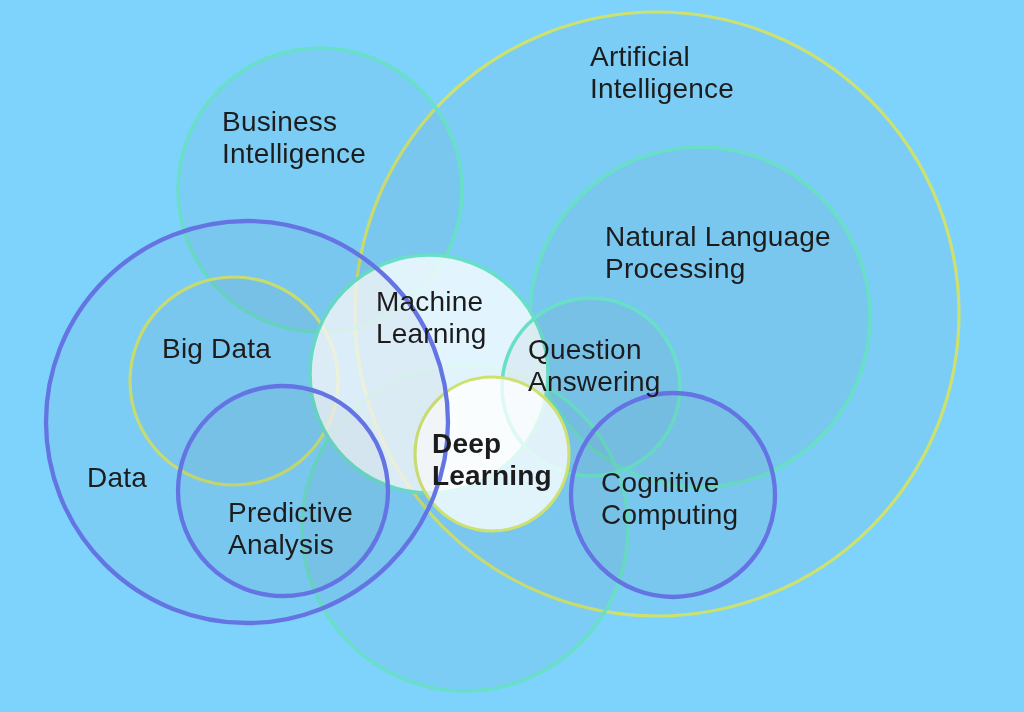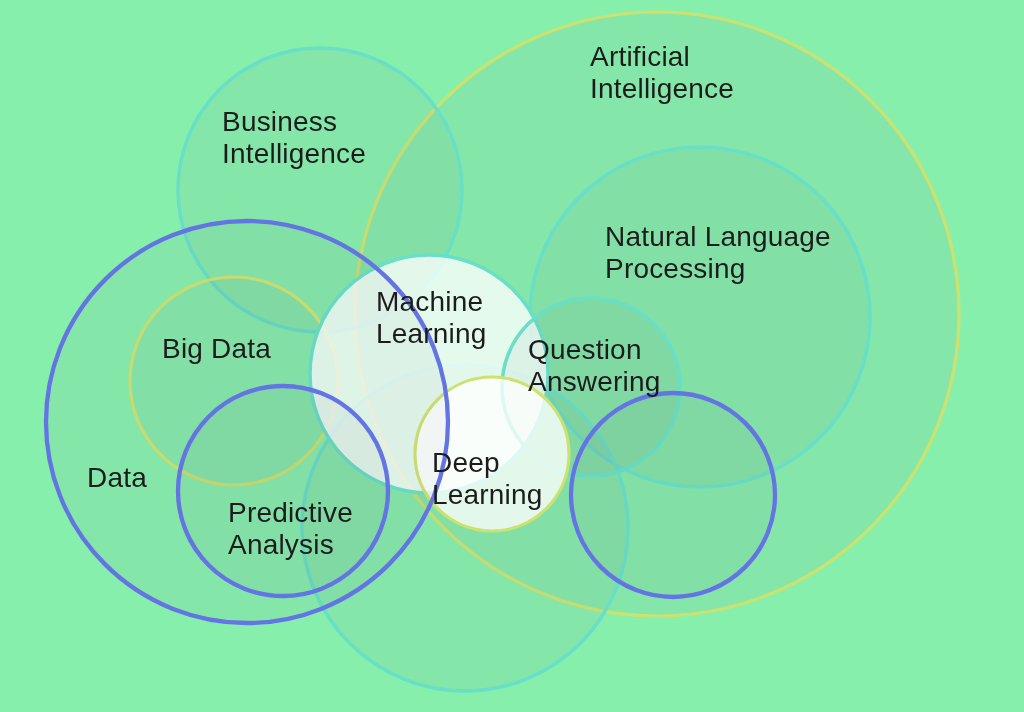--- a/index.html
+++ b/index.html
@@ -4,21 +4,21 @@
 <style>
   html, body {
     margin: 0;
     padding: 0;
     background: #ffffff;
   }
   .stage {
     position: relative;
     width: 1024px;
     height: 712px;
-    background: #86efac;
+    background: #7dd3fc;
     overflow: hidden;
     font-family: "Liberation Sans", "DejaVu Sans", sans-serif;
   }
   .stage svg {
     position: absolute;
     left: 0;
     top: 0;
   }
   .vlabel {
     position: absolute;
@@ -31,21 +31,21 @@
   }
   
   .lbl-business-intelligence { left: 222px; top: 106px; }
   .lbl-artificial-intelligence { left: 590px; top: 41px; }
   .lbl-natural-language-processing { left: 598px; top: 221px; margin-left: 7px; }
   .lbl-machine-learning { left: 376px; top: 286px; }
   .lbl-question-answering { left: 528px; top: 334px; }
   .lbl-big-data { left: 162px; top: 333px; }
   .lbl-data { left: 87px; top: 462px; }
   .lbl-predictive-analysis { left: 218px; top: 497px; margin-left: 10px; }
-  .lbl-deep-learning { left: 432px; top: 447px; }
+  .lbl-deep-learning { left: 432px; top: 428px; font-weight: bold; }
   .lbl-cognitive-computing { left: 601px; top: 467px; }
   .lbl-statistics { left: 412px; top: 618px; }
 </style>
 </head>
 <body>
 
 <div class="stage">
 
   <svg width="1024" height="712" viewBox="0 0 1024 712">
 
@@ -90,15 +90,17 @@
 Answering</div>
 
   <div class="vlabel lbl-data">Data</div>
 
   <div class="vlabel lbl-predictive-analysis">Predictive
 Analysis</div>
 
   <div class="vlabel lbl-deep-learning">Deep
 Learning</div>
 
+  <div class="vlabel lbl-cognitive-computing">Cognitive
+Computing</div>
 
 
 </div>
 
 </body></html>

